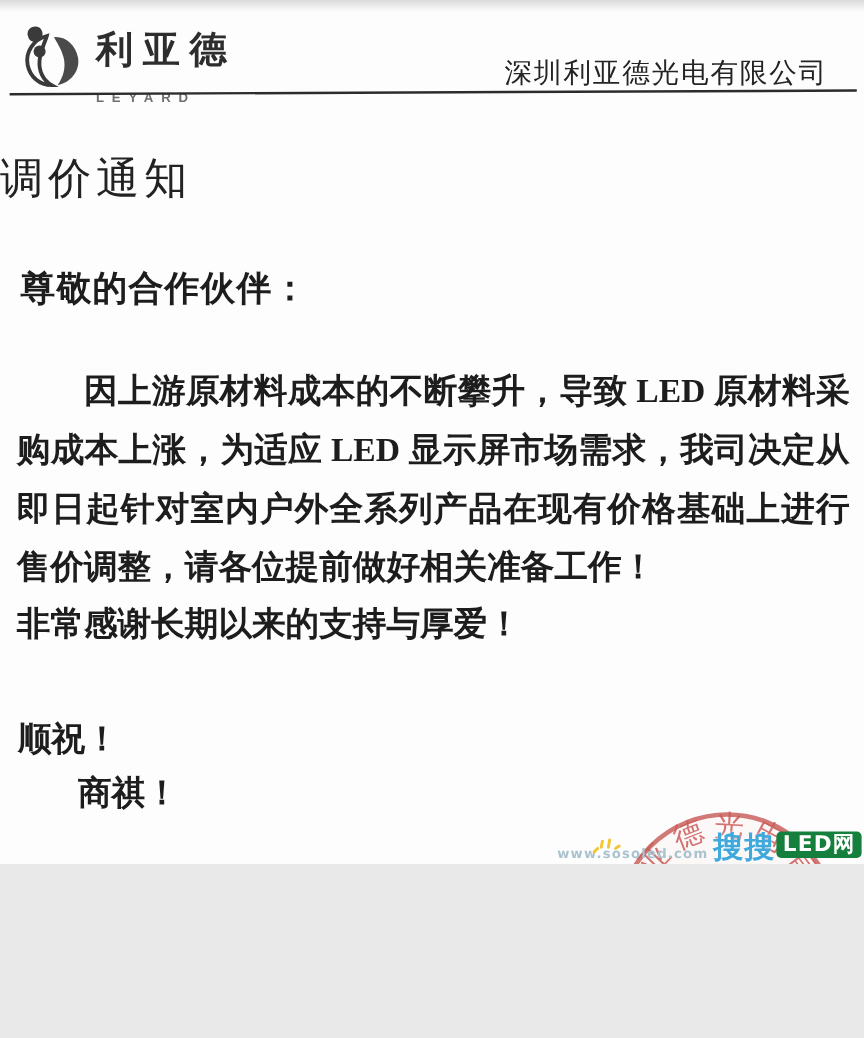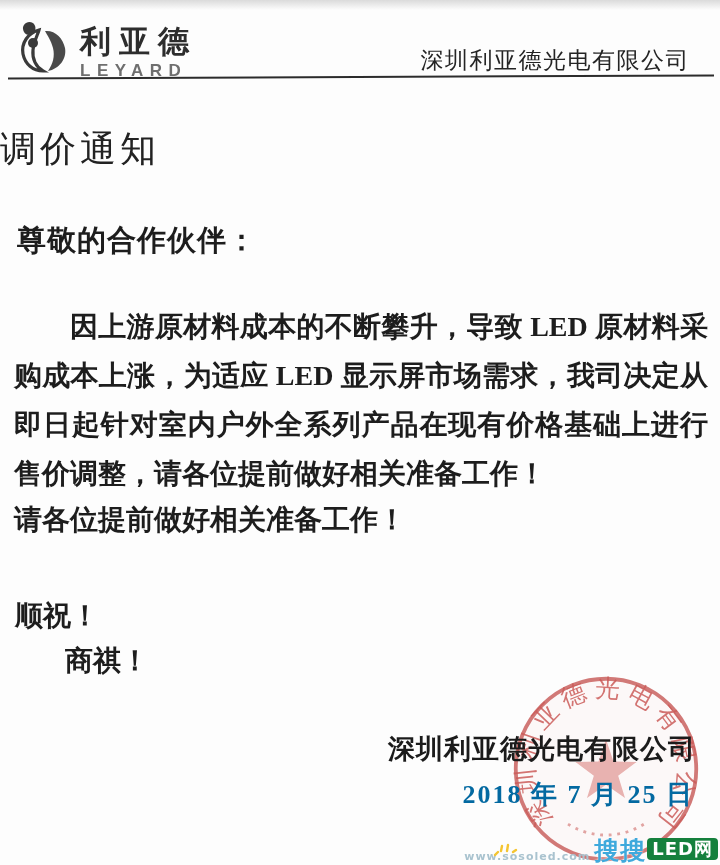--- a/index.html
+++ b/index.html
@@ -1,18 +1,18 @@
 <!DOCTYPE html>
 <html><head>
 <meta charset="utf-8">
 <style>
   html,body{margin:0;padding:0;background:#e9e9e9;}
   .page{
     position:relative;
-    width:720px;height:865px;
+    width:720px;height:720px;
     margin:0 auto;
     background:#fdfdfd;
     overflow:hidden;
     font-family:"Liberation Serif","DejaVu Serif",serif;
     color:#1f1f1f;
   }
   .scan-edge-top{
     position:absolute;top:0;left:0;right:0;height:10px;
     background:linear-gradient(to bottom, rgba(190,190,190,.55), rgba(190,190,190,0));
     pointer-events:none;
@@ -21,21 +21,21 @@
   
   .header-logo{position:absolute;top:20px;left:12px;display:flex;align-items:flex-start;gap:10px;}
   .logo-mark{width:58px;height:56px;display:block;}
   .logo-text{display:flex;flex-direction:column;margin-top:6px;}
   .logo-cn{
     font-family:"Liberation Sans","DejaVu Sans",sans-serif;
     font-size:31px;font-weight:700;letter-spacing:8px;color:#2d2d2d;line-height:1;
   }
   .logo-en{
     font-family:"Liberation Sans","DejaVu Sans",sans-serif;
-    font-size:17px;font-weight:700;letter-spacing:6.5px;color:#6f6f6f;line-height:1;margin-top:5px;
+    font-size:11px;font-weight:700;letter-spacing:6.5px;color:#6f6f6f;line-height:1;margin-top:20px;
   }
   .header-company{
     position:absolute;top:45px;right:30px;
     font-size:23px;letter-spacing:1.5px;color:#242424;
   }
   .header-rule{
     position:absolute;top:76px;left:8px;right:6px;height:2px;
     background:#2c2c2c;transform:rotate(-0.25deg);
   }
 
@@ -123,21 +123,21 @@
       <span class="logo-cn">利亚德</span>
       <span class="logo-en">LEYARD</span>
     </div>
   </div>
   <div class="header-company">深圳利亚德光电有限公司</div>
   <div class="header-rule"></div>
 
   <div class="doc-title">调价通知</div>
   <div class="salutation">尊敬的合作伙伴：</div>
   <div class="para">因上游原材料成本的不断攀升，导致 LED 原材料采购成本上涨，为适应 LED 显示屏市场需求，我司决定从即日起针对室内户外全系列产品在现有价格基础上进行售价调整，请各位提前做好相关准备工作！</div>
-  <div class="thanks">请各位提前做好相关准备工作！</div>
+  <div class="thanks">非常感谢长期以来的支持与厚爱！</div>
   <div class="closing-1">顺祝！</div>
   <div class="closing-2">商祺！</div>
 
   <svg class="stamp" viewBox="0 0 200 200">
     <circle cx="100" cy="100" r="95" fill="rgba(230,150,150,0.06)" stroke="#bf3b38" stroke-width="4" opacity="0.8"></circle>
     <path id="seal-arc" d="M 46.3,153.7 A 76,76 0 1 1 153.7,153.7" fill="none"></path>
     <text>
       <textPath href="#seal-arc" startOffset="2">深圳利亚德光电有限公司</textPath>
     </text>
     <polygon points="100,69 107.9,92.1 132.3,92.5 112.8,107.2 120,130.5 100,116.5 80,130.5 87.2,107.2 67.7,92.5 92.1,92.1" fill="#d4605c" opacity="0.55"></polygon>

